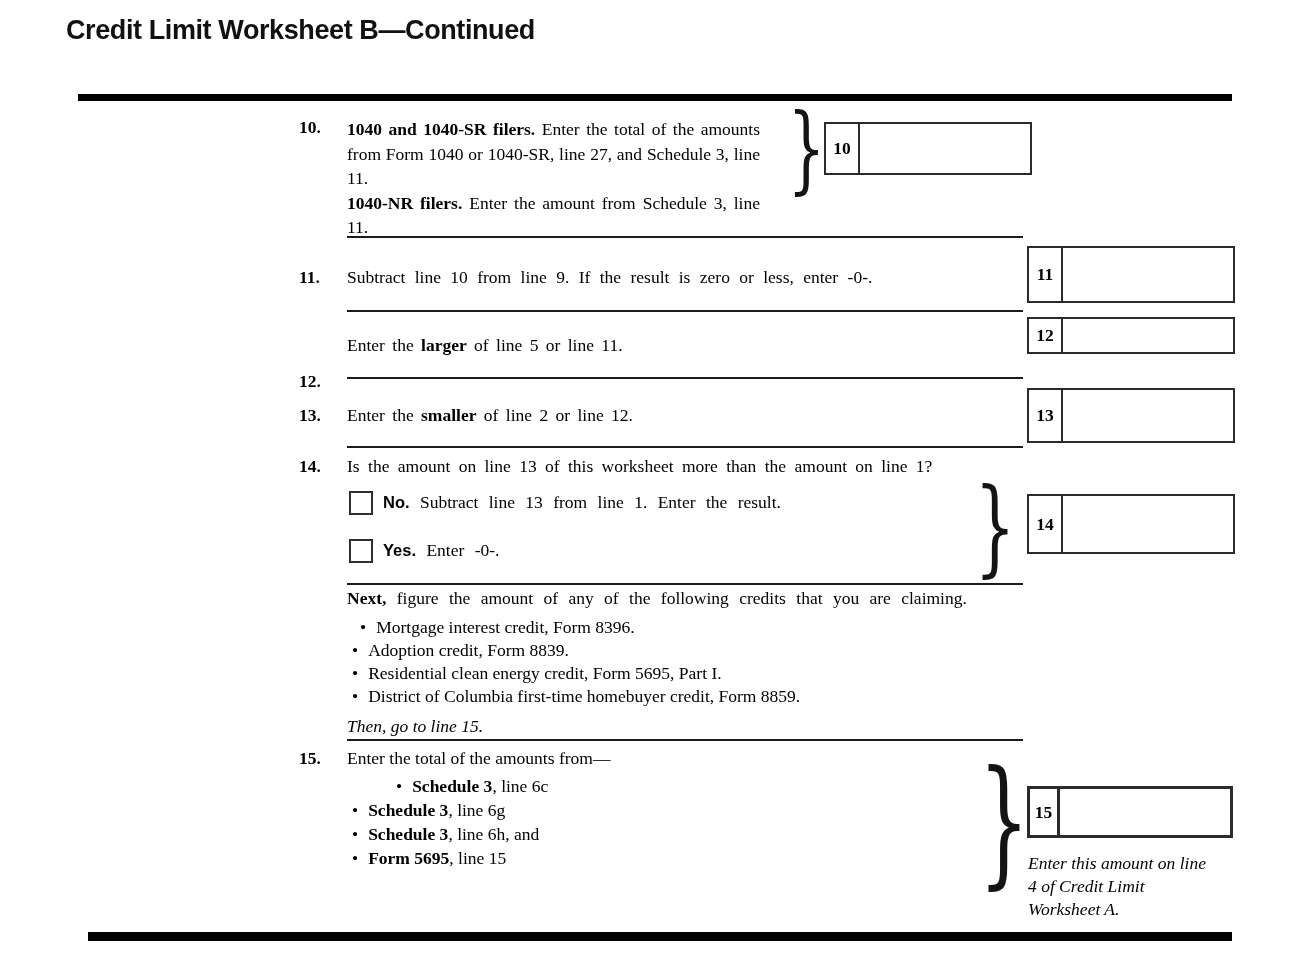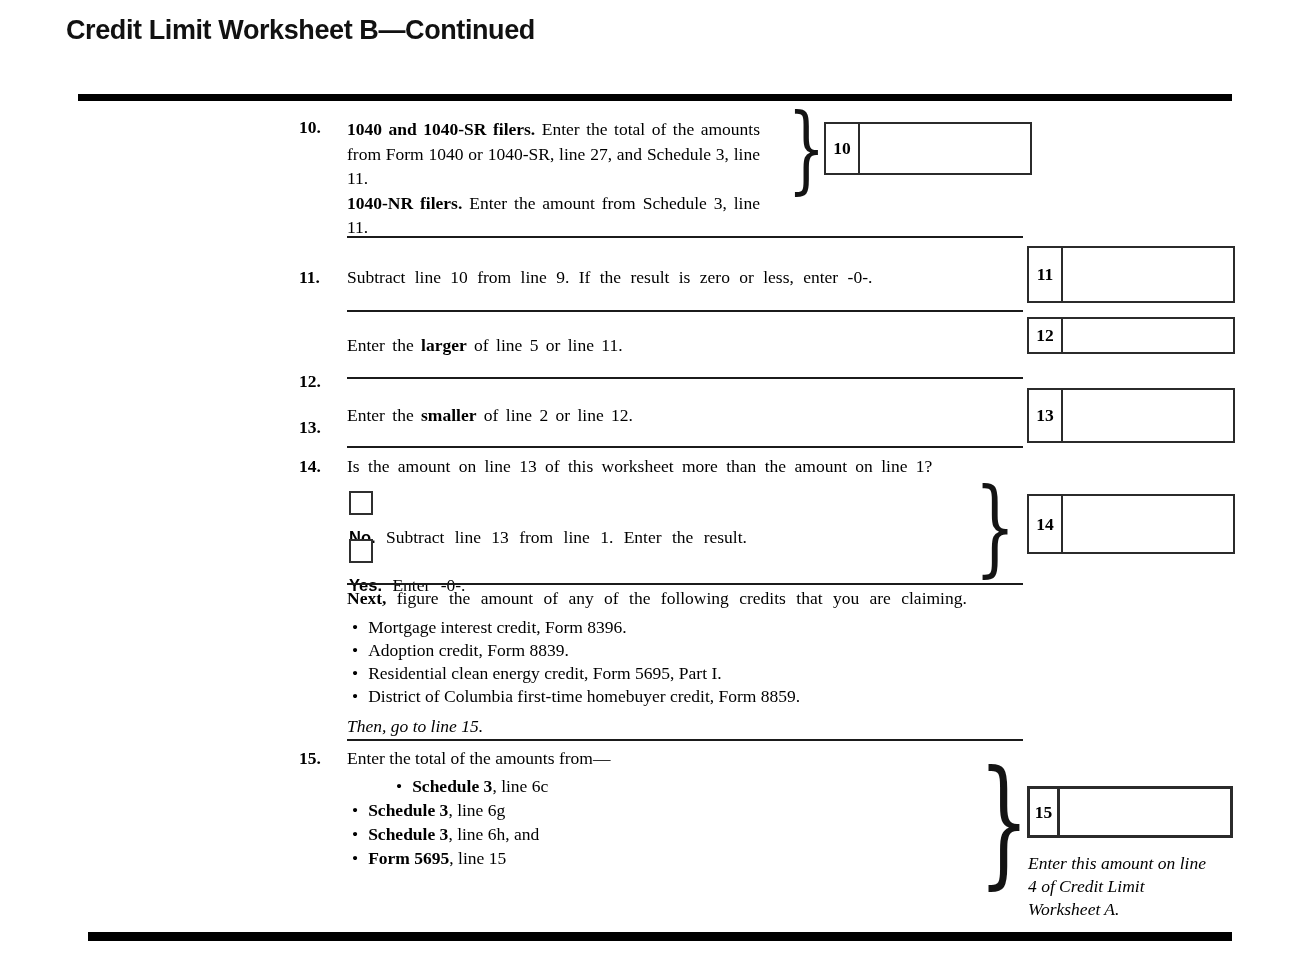--- a/index.html
+++ b/index.html
@@ -32,21 +32,21 @@
   .abox .entry { flex:1; font-size:17.5px; padding:2px 6px; }
   .abox.thick { border-width:3px; }
   .abox.thick .lbl { border-right-width:3px; width:27px; }
   .brace {
     position:absolute; font-family:"DejaVu Serif", serif; color:#141414;
     transform-origin:center center;
   }
   .brace-10 { left:776px; top:106px; font-size:96px;  line-height:84px;  transform:scaleX(.62); }
   .brace-14 { left:962px; top:480px; font-size:104px; line-height:94px;  transform:scaleX(.62); }
   .brace-15 { left:960px; top:760px; font-size:138px; line-height:124px; transform:scaleX(.58); }
-  .opt { position:absolute; left:349px; display:flex; align-items:flex-start; gap:10px;flex-direction:column; }
+  .opt { position:absolute; left:349px; display:flex; align-items:flex-start; gap:10px; }
   .cb { width:20px; height:20px; border:2px solid #2f2f2f; flex:none; margin-top:1px; background:#fff; }
   .opt-text { font-size:17.5px; word-spacing:6px; line-height:24px; }
   .opt-lbl { font-family:"Liberation Sans", sans-serif; font-weight:700; font-size:16.5px; word-spacing:0; }
   .li { position:absolute; left:352px; font-size:17.5px; white-space:nowrap; }
   .li .marker { display:inline-block; margin-right:10px; }
   .foot {
     position:absolute; left:1028px; top:852px; width:184px;
     font-style:italic; font-size:17.5px; line-height:23px;
   }
   .ws2 { word-spacing:3px; }
@@ -84,21 +84,21 @@
   <div class="rule" style="top:310px;"></div>
 
   <div class="ln" style="top:335px;margin-top:36px;">12.</div>
   <div class="t ws2" style="left:347px; top:335px; width:660px;"><span>Enter the </span><span class="b">larger</span><span> of line 5 or line 11.</span></div>
   <div class="abox" style="left:1027px; top:317px; width:208px; height:37px;">
     <span class="lbl">12</span>
     <span class="entry"></span>
   </div>
   <div class="rule" style="top:377px;"></div>
 
-  <div class="ln" style="top:405px;margin-top:12px;">13.</div>
+  <div class="ln" style="top:405px;">13.</div>
   <div class="t ws2" style="left:347px; top:405px; width:660px;"><span>Enter the </span><span class="b">smaller</span><span> of line 2 or line 12.</span></div>
   <div class="abox" style="left:1027px; top:388px; width:208px; height:55px;">
     <span class="lbl">13</span>
     <span class="entry"></span>
   </div>
   <div class="rule" style="top:446px;"></div>
 
   <div class="ln" style="top:456px;">14.</div>
   <div class="t ws4" style="left:347px; top:456px; width:680px;">Is the amount on line 13 of this worksheet more than the amount on line 1?</div>
 
@@ -113,21 +113,21 @@
 
   <div class="brace brace-14">}</div>
   <div class="abox" style="left:1027px; top:494px; width:208px; height:60px;">
     <span class="lbl">14</span>
     <span class="entry"></span>
   </div>
   <div class="rule" style="top:583px;"></div>
 
   <div class="t ws6" style="left:347px; top:588px; width:680px;"><span class="b"></span><span class="b">Next,</span><span> figure the amount of any of the following credits that you are claiming.</span></div>
 
-  <div class="li" style="top:617px;"><span class="marker">•</span><span>Mortgage interest credit, Form 8396.</span></div>
+  <div class="li" style="top:617px;margin-left:8px;"><span class="marker">•</span><span>Mortgage interest credit, Form 8396.</span></div>
   <div class="li" style="top:640px;"><span class="marker">•</span><span>Adoption credit, Form 8839.</span></div>
   <div class="li" style="top:663px;"><span class="marker">•</span><span>Residential clean energy credit, Form 5695, Part I.</span></div>
   <div class="li" style="top:686px;"><span class="marker">•</span><span>District of Columbia first-time homebuyer credit, Form 8859.</span></div>
 
   <div class="t i" style="left:347px; top:716px;">Then, go to line 15.</div>
   <div class="rule" style="top:739px;"></div>
 
   <div class="ln" style="top:748px;">15.</div>
   <div class="t" style="left:347px; top:748px;">Enter the total of the amounts from—</div>
 

